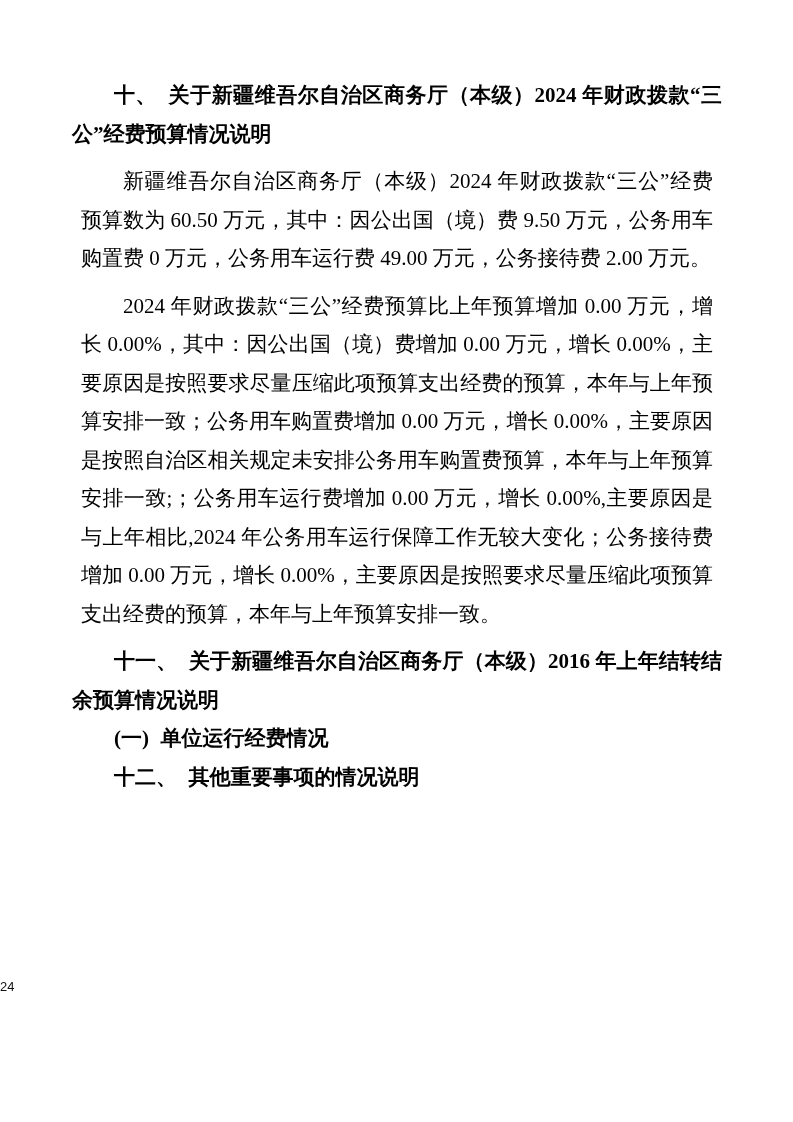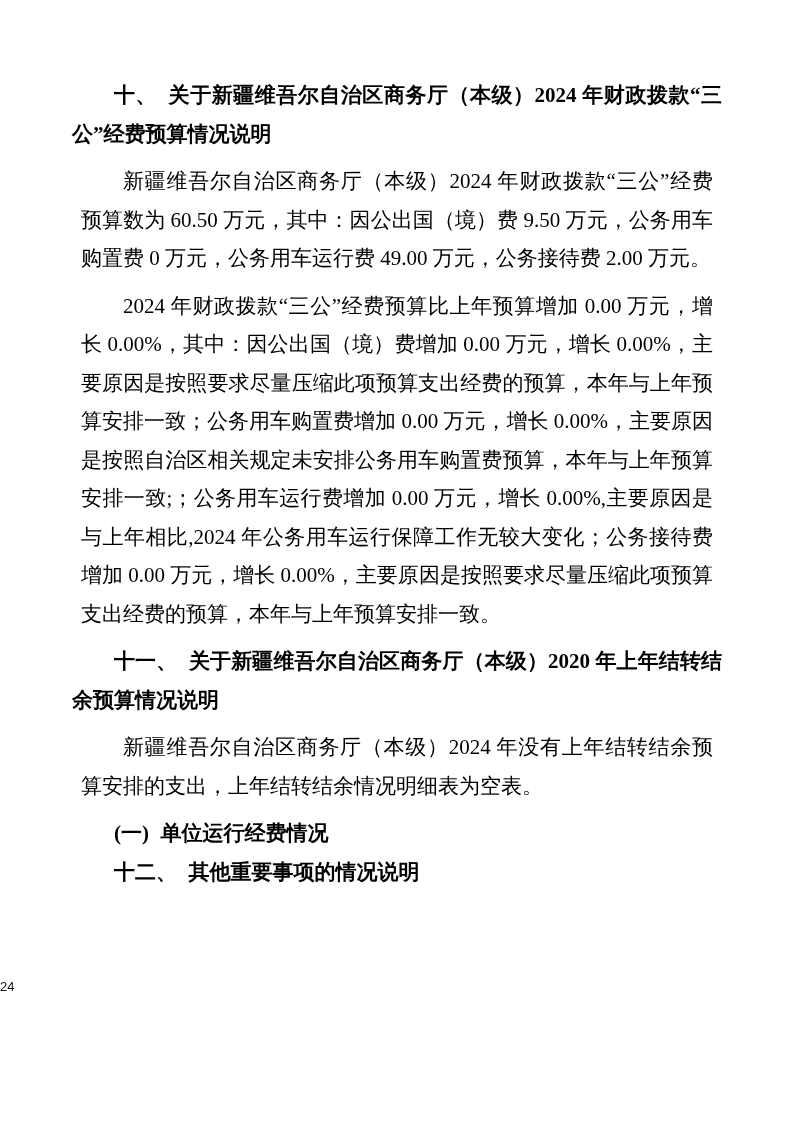--- a/index.html
+++ b/index.html
@@ -51,23 +51,22 @@
 
 <div class="page">
   <div class="content">
 
     <p class="heading"><span class="h-num">十、</span><span>关于新疆维吾尔自治区商务厅（本级）2024 年财政拨款“三公”经费预算情况说明</span></p>
 
     <p class="para">新疆维吾尔自治区商务厅（本级）2024 年财政拨款“三公”经费预算数为 60.50 万元，其中：因公出国（境）费 9.50 万元，公务用车购置费 0 万元，公务用车运行费 49.00 万元，公务接待费 2.00 万元。</p>
 
     <p class="para">2024 年财政拨款“三公”经费预算比上年预算增加 0.00 万元，增长 0.00%，其中：因公出国（境）费增加 0.00 万元，增长 0.00%，主要原因是按照要求尽量压缩此项预算支出经费的预算，本年与上年预算安排一致；公务用车购置费增加 0.00 万元，增长 0.00%，主要原因是按照自治区相关规定未安排公务用车购置费预算，本年与上年预算安排一致;；公务用车运行费增加 0.00 万元，增长 0.00%,主要原因是与上年相比,2024 年公务用车运行保障工作无较大变化；公务接待费增加 0.00 万元，增长 0.00%，主要原因是按照要求尽量压缩此项预算支出经费的预算，本年与上年预算安排一致。</p>
 
-    <p class="heading"><span class="h-num">十一、</span><span>关于新疆维吾尔自治区商务厅（本级）2020 年上年结转结余预算情况说明</span></p>
+    <p class="heading"><span class="h-num">十一、</span><span>关于新疆维吾尔自治区商务厅（本级）2016 年上年结转结余预算情况说明</span></p>
 
-    <p class="para">新疆维吾尔自治区商务厅（本级）2024 年没有上年结转结余预算安排的支出，上年结转结余情况明细表为空表。</p>
 
     <p class="heading"><span class="h-num">(一)</span><span>单位运行经费情况</span></p>
 
     <p class="heading"><span class="h-num">十二、</span><span>其他重要事项的情况说明</span></p>
 
 
   </div>
 
   <div class="footer">24</div>
 </div>

